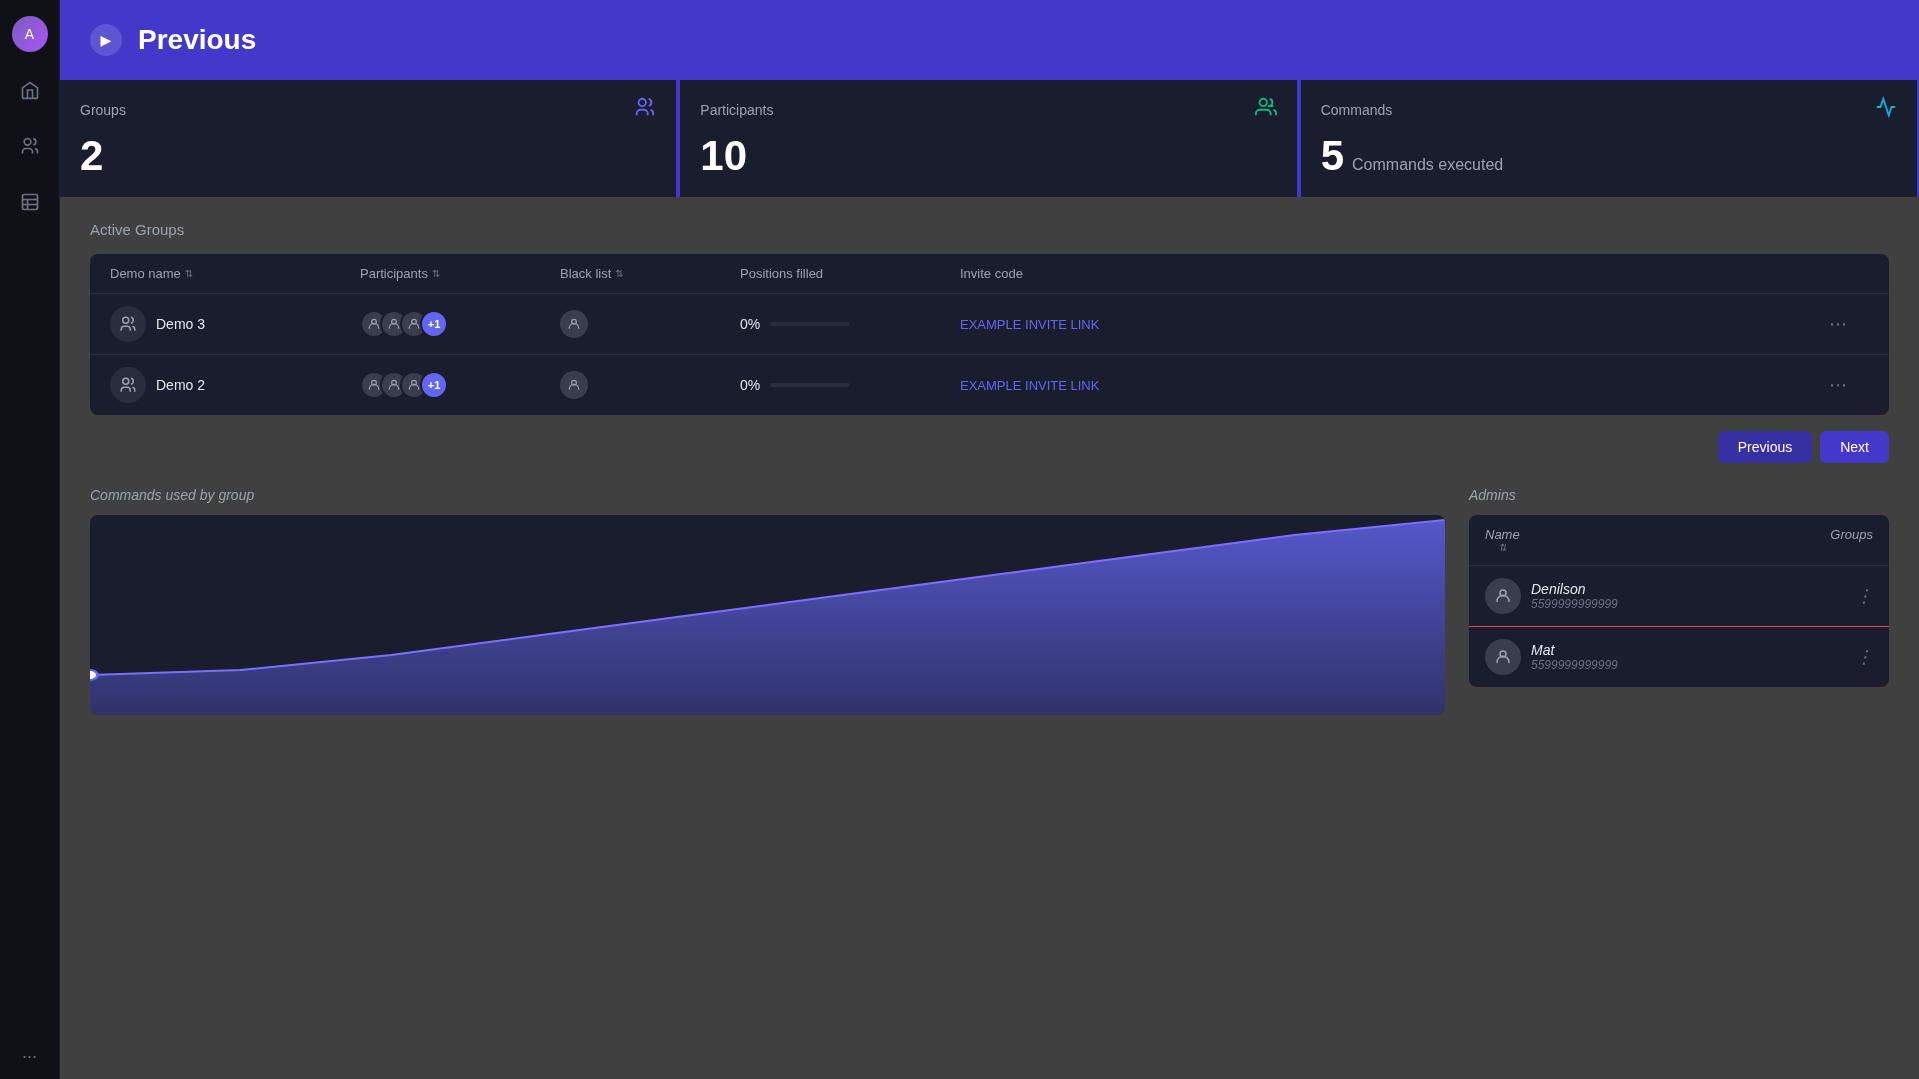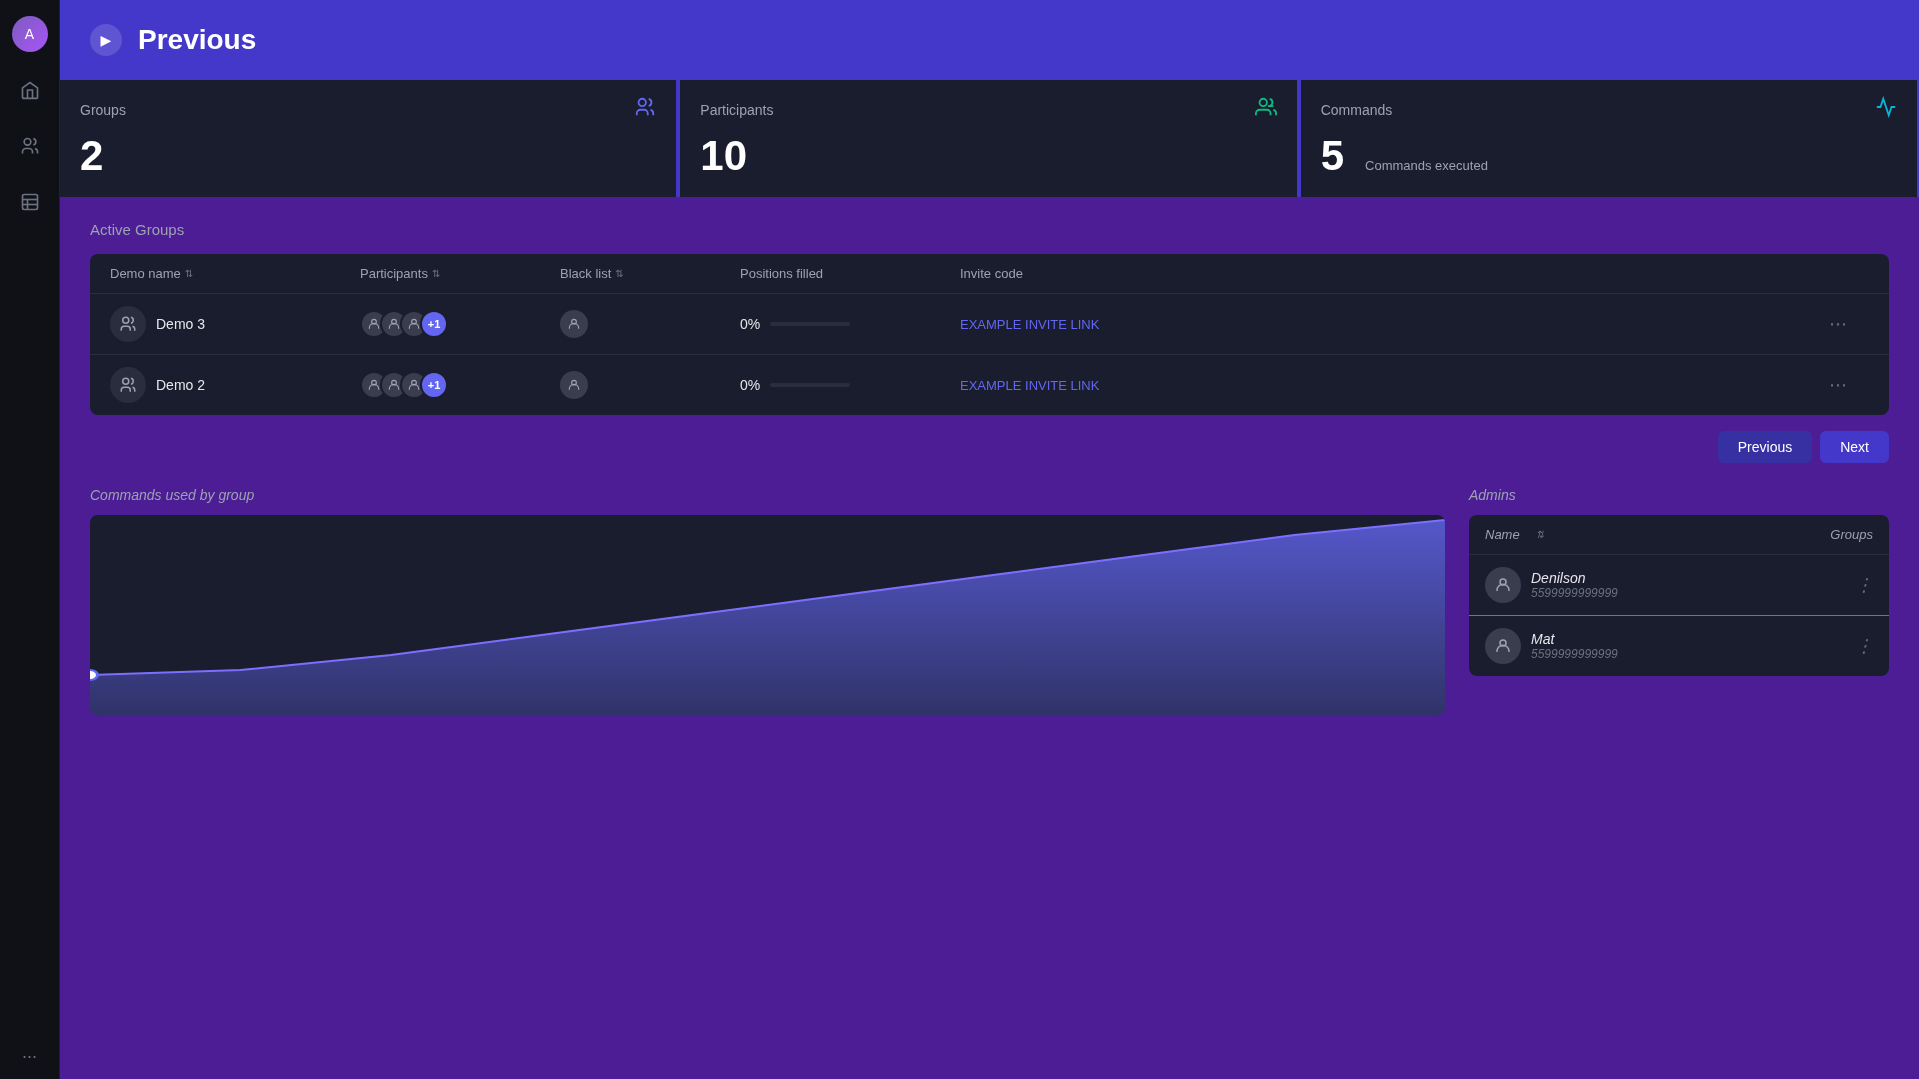--- a/index.html
+++ b/index.html
@@ -121,41 +121,41 @@
       font-size: 18px;
     }
     .stat-value {
       font-size: 42px;
       font-weight: 700;
       color: white;
       line-height: 1;
       margin-top: 8px;
     }
     .stat-sub {
-      font-size: 13px;
-      color: #9ca3af;
-      margin-left: 17px;
+      font-size: 16px;
+      color: #9ca3af;
+      margin-left: 4px;
       vertical-align: middle;
     }
     .stat-value-row {
       display: flex;
       align-items: baseline;
       gap: 4px;
     }
     .stat-icon-groups { color: #6366f1; }
     .stat-icon-participants { color: #10b981; }
     .stat-icon-banneds { color: #ef4444; }
     .stat-icon-commands { color: #06b6d4; }
 
     
     .content {
       flex: 1;
       overflow-y: auto;
       padding: 24px 30px;
-      background: #4c1d95;
+      background: #404040;
     }
 
     
     .section-title {
       font-size: 15px;
       color: #9ca3af;
       margin-bottom: 16px;
       font-weight: 400;
     }
 
@@ -338,21 +338,22 @@
       display: flex;
       justify-content: space-between;
       padding: 12px 16px;
       border-bottom: 1px solid #2a2d3e;
     }
     .admins-header-cell {
       font-size: 13px;
       color: #9ca3af;
       display: flex;
       align-items: center;
-      gap: 16px;
+      gap: 0;
+      flex-direction: column;
     }
     .admin-row {
       display: flex;
       align-items: center;
       padding: 12px 16px;
       border-bottom: 1px solid #ef4444;
       justify-content: space-between;
     }
     .admin-row:last-child { border-bottom: none; }
     .admin-info {

